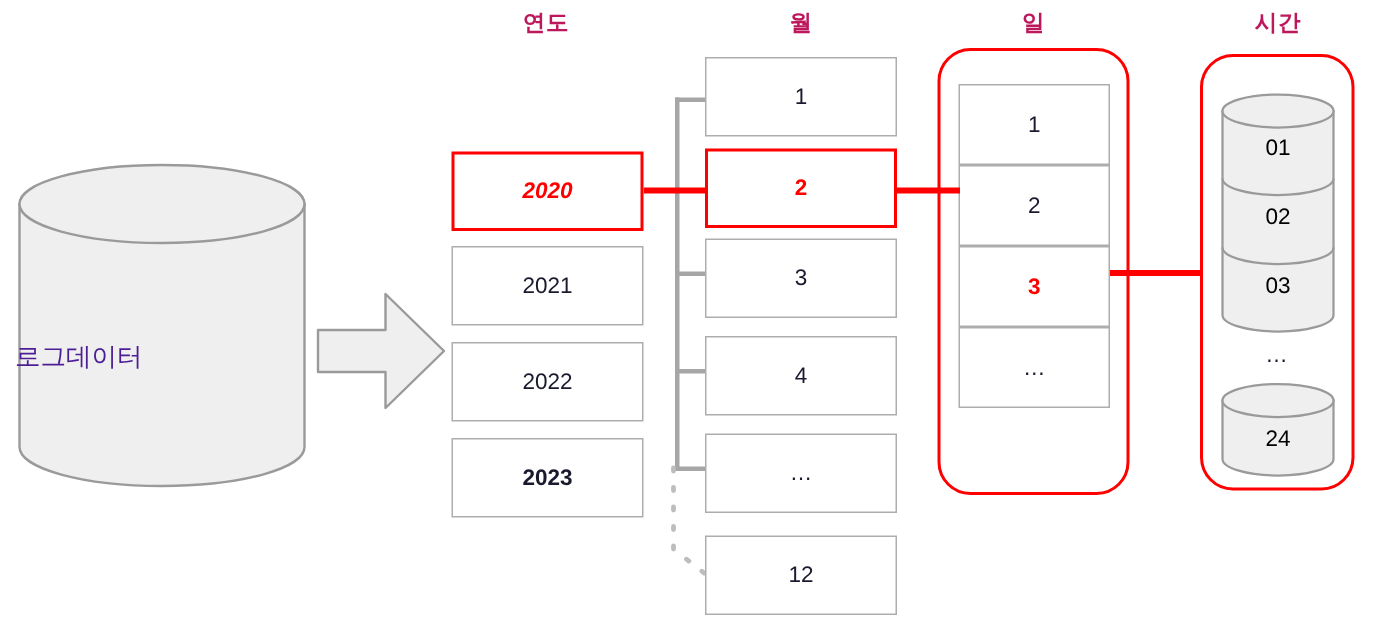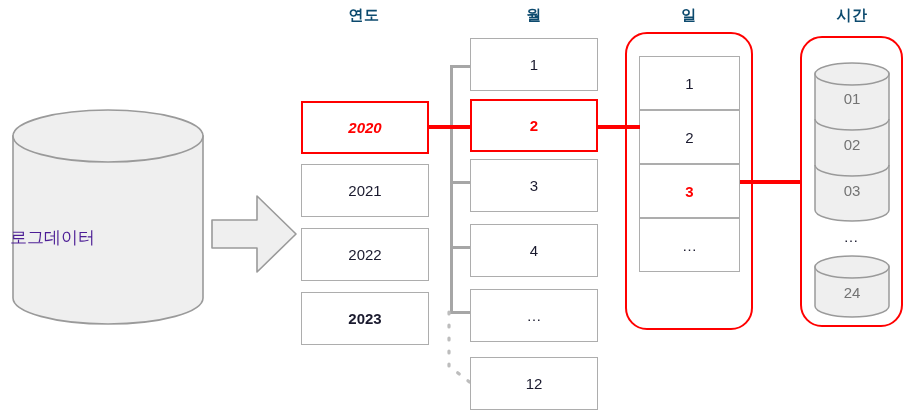--- a/index.html
+++ b/index.html
@@ -14,21 +14,21 @@
     position: relative;
     width: 915px;
     height: 417px;
     background: #ffffff;
     overflow: hidden;
   }
   .col-header {
     position: absolute;
     font-size: 15px;
     font-weight: bold;
-    color: #0c4a6e;
+    color: #be185d;
     text-align: center;
     letter-spacing: 0.5px;
     white-space: nowrap;
   }
   
   .node {
     position: absolute;
     box-sizing: border-box;
     background: #ffffff;
     border: 1.6px solid #adadad;
@@ -73,21 +73,21 @@
   .cyl-label {
     position: absolute;
     font-size: 17px;
     color: #4c1d95;
     text-align: left;
     white-space: nowrap;
   }
   .hour-label {
     position: absolute;
     font-size: 15px;
-    color: #737373;
+    color: #000000;
     text-align: center;
     width: 100%;
     pointer-events: none;
   }
   .ellipsis-txt {
     position: absolute;
     font-size: 15px;
     color: #1a1a2e;
     text-align: center;
     letter-spacing: 2px;

